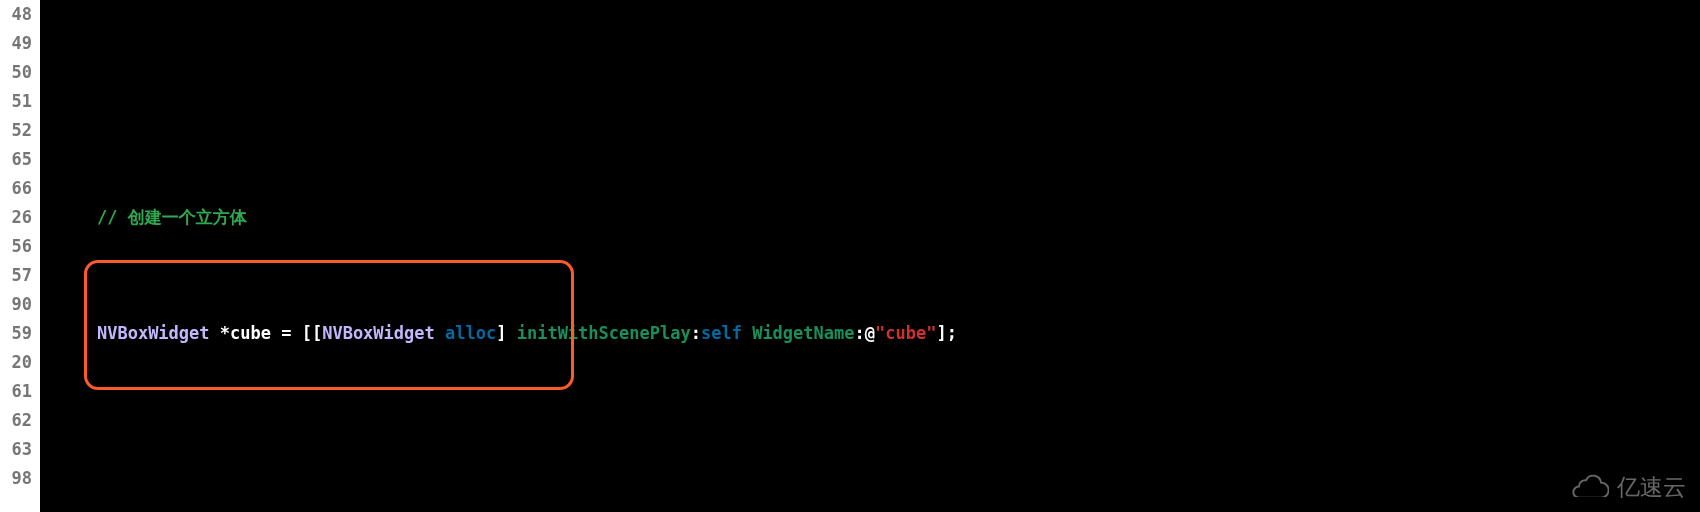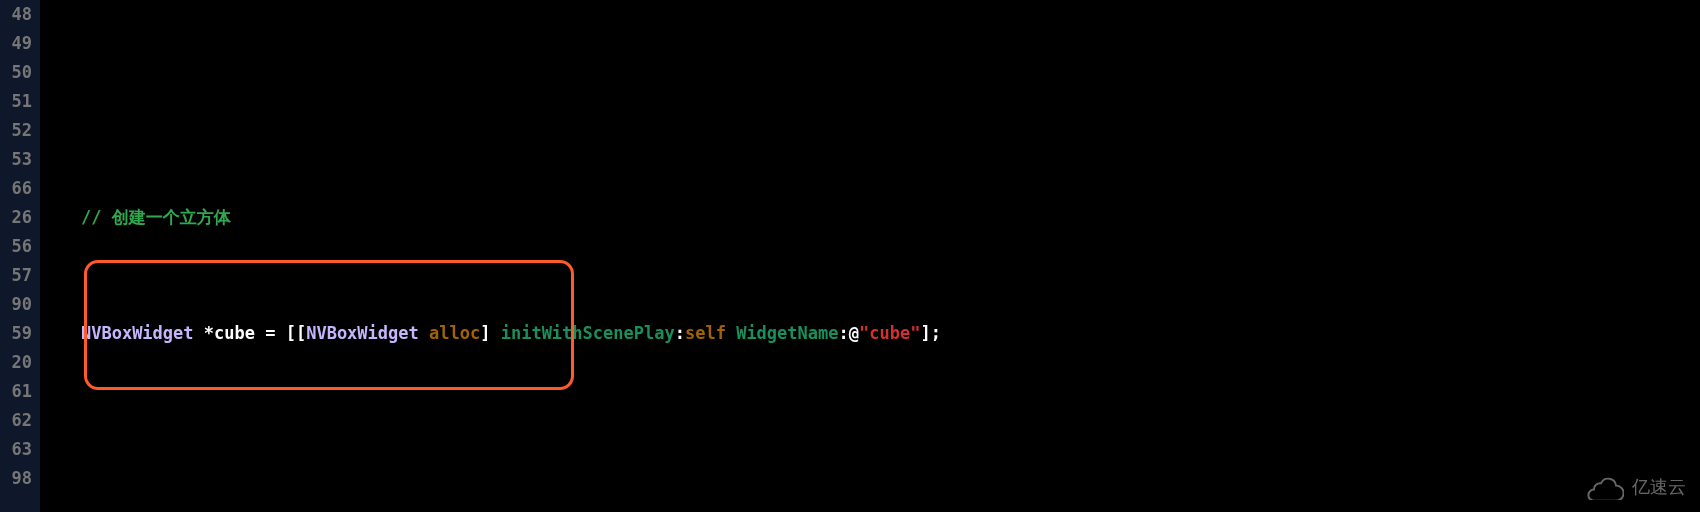--- a/index.html
+++ b/index.html
@@ -18,34 +18,34 @@
   .editor {
     display: flex;
     height: 100%;
     position: relative;
   }
   .gutter {
     width: 40px;
     text-align: right;
     padding-right: 8px;
     color: #767676;
-    background: #0f172a;
+    background: #ffffff;
     user-select: none;
     flex-shrink: 0;
   }
   .gutter .ln { height: 29px; }
   .code {
     flex: 1;
     background: #000;
     white-space: pre;
     position: relative;
   }
-  .line { height: 29px; padding-left: 0; }
+  .line { height: 29px; padding-left: 16px; }
 
-  .tok-kw       { color: #a16207; }  
+  .tok-kw       { color: #0369a1; }  
   .tok-type     { color: #c4b5fd; margin-top: 13px; }  
   .tok-method   { color: #1a8f5c; }  
   .tok-comment  { color: #2fa84f; }  
   .tok-str      { color: #d13030; }  
   .tok-ident    { color: #ffffff; }
   .tok-punct    { color: #ffffff; }
 
   .highlight-box {
     position: absolute;
     border: 3px solid #ff5a2a;
@@ -56,48 +56,47 @@
     height: 130px;
     pointer-events: none;
     z-index: 5;
   }
 
   .watermark {
     position: absolute;
     right: 14px;
     bottom: 10px;
     display: flex;
-    align-items: center;
+    align-items: flex-start;
     gap: 8px;
     opacity: 0.4;
     color: #fff;
     font-weight: normal;
-    font-size: 18px;
+    font-size: 23px;
     z-index: 10;
-    font-family: Liberation Serif, serif;
   }
   .watermark .cloud {
     width: 38px;
     height: 24px;
     position: relative;
   }
   .watermark .cloud svg { width: 100%; height: 100%; }
 </style>
 </head>
 <body>
 
 <div class="editor">
 
   <div class="gutter">
     <div class="ln">48</div>
     <div class="ln">49</div>
     <div class="ln">50</div>
     <div class="ln">51</div>
     <div class="ln">52</div>
-    <div class="ln">53</div>
+    <div class="ln">65</div>
     <div class="ln">66</div>
     <div class="ln">26</div>
     <div class="ln">56</div>
     <div class="ln">57</div>
     <div class="ln">90</div>
     <div class="ln">59</div>
     <div class="ln">20</div>
     <div class="ln">61</div>
     <div class="ln">62</div>
     <div class="ln">63</div>

